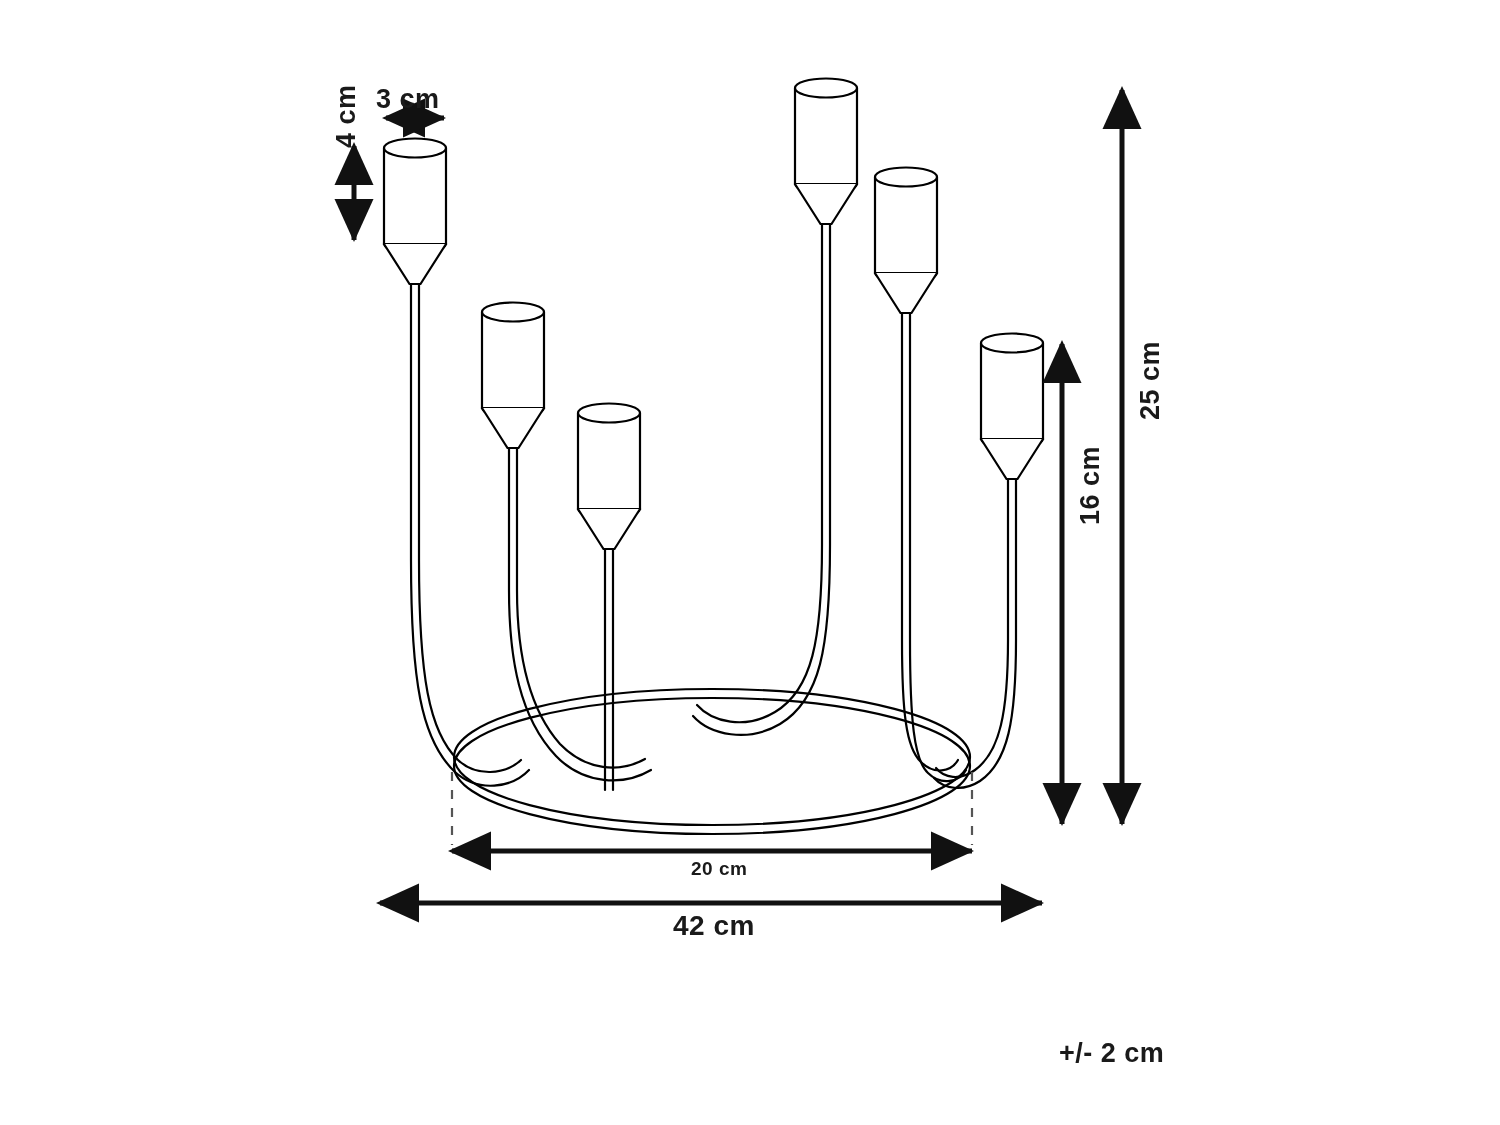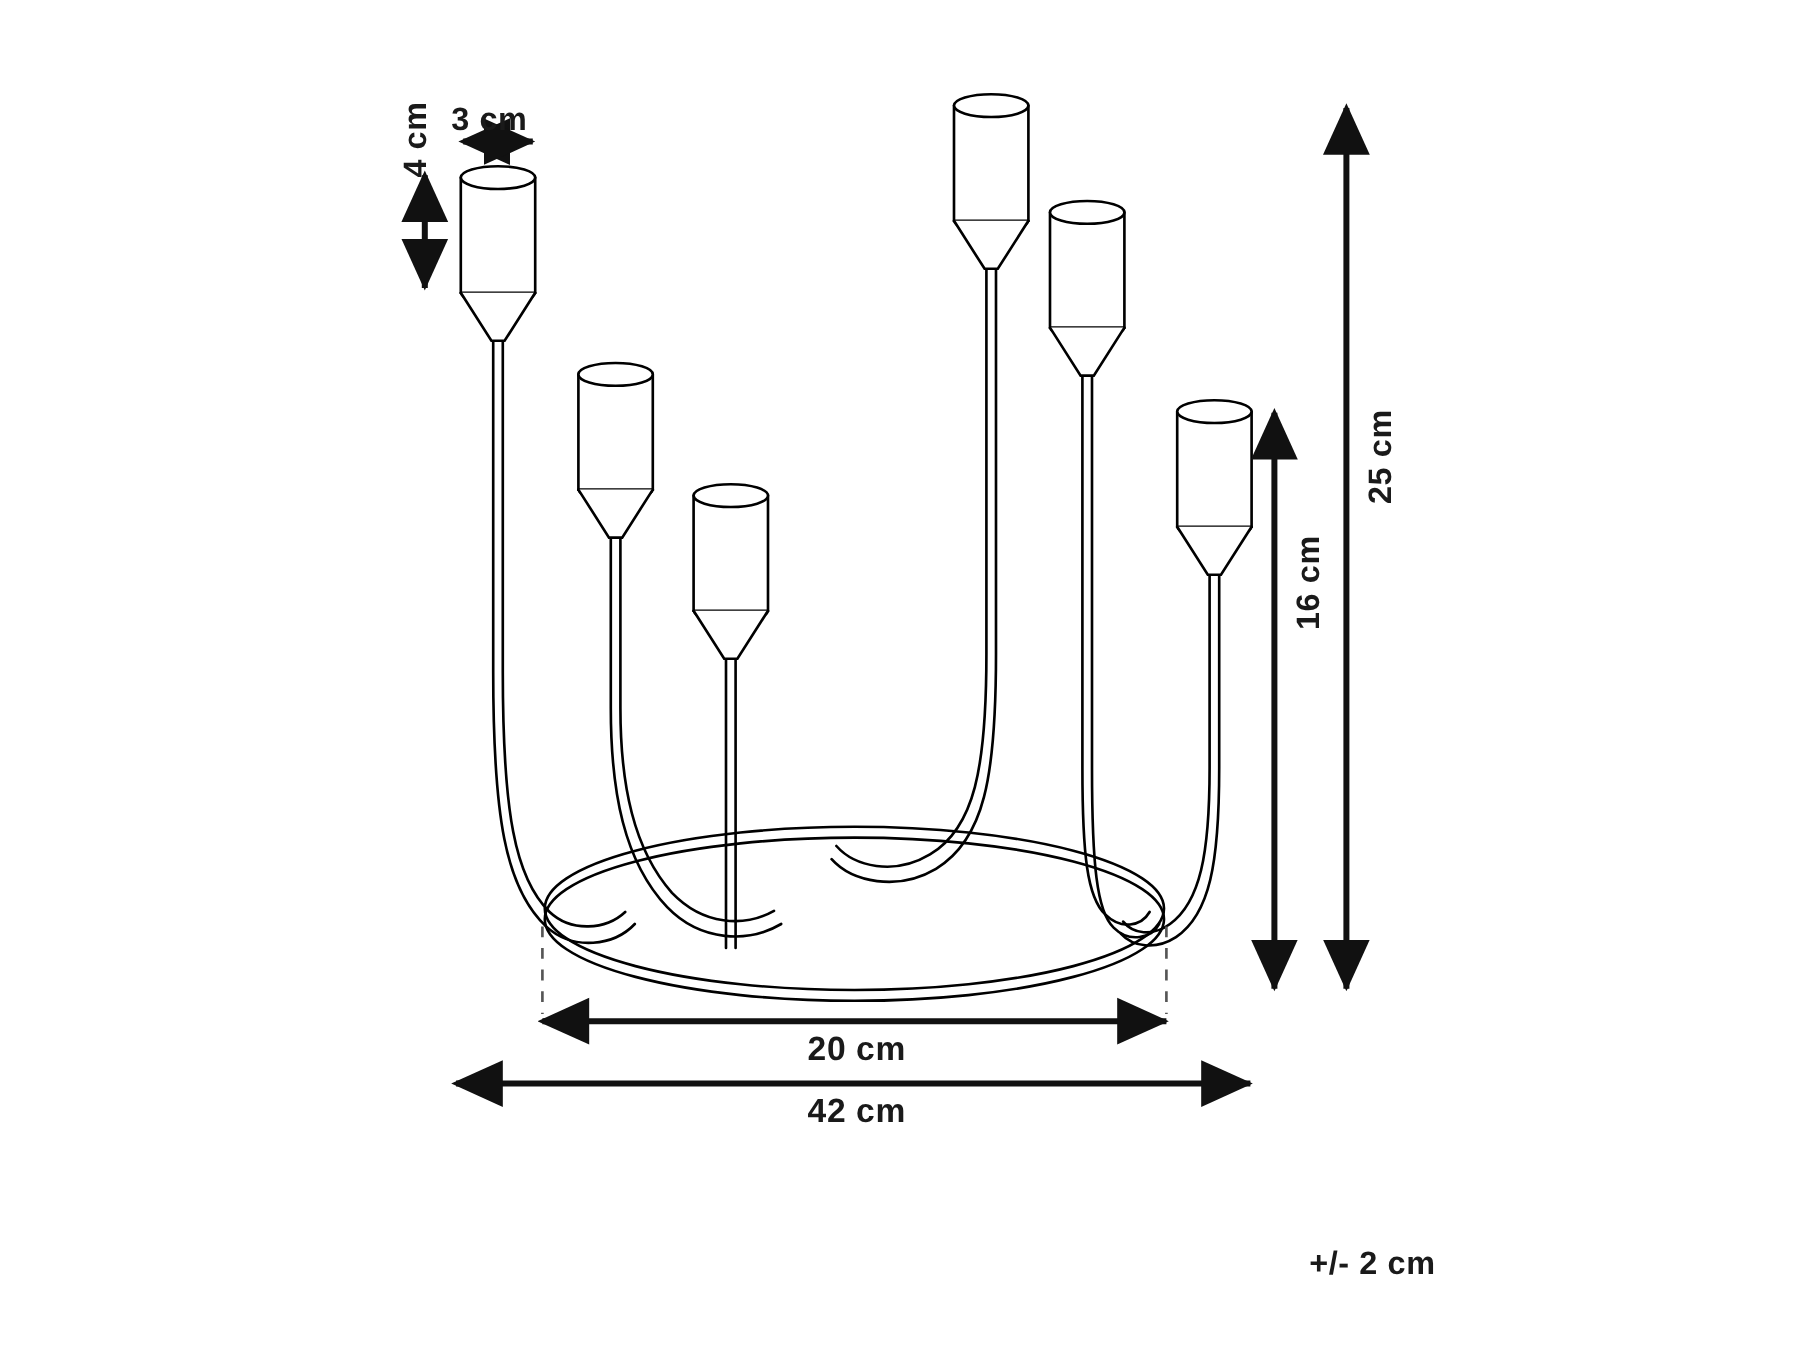--- a/index.html
+++ b/index.html
@@ -33,23 +33,23 @@
     white-space: nowrap;
     letter-spacing: 0.5px;
   }
   .lbl-3cm   { left: 376px;  top: 84px;  font-size: 27px; }
   .lbl-4cm   { left: 331px;  top: 148px; font-size: 27px;
                 transform: rotate(-90deg); transform-origin: left top; }
   .lbl-25cm  { left: 1135px; top: 420px; font-size: 27px;
                 transform: rotate(-90deg); transform-origin: left top; }
   .lbl-16cm  { left: 1075px; top: 525px; font-size: 27px;
                 transform: rotate(-90deg); transform-origin: left top; }
-  .lbl-20cm  { left: 673px;  top: 858px; font-size: 28px; }
+  .lbl-20cm  { left: 691px;  top: 858px; font-size: 19px; }
   .lbl-26cm  { left: 673px;  top: 910px; font-size: 28px; }
-  .lbl-tol   { left: 1059px; top: 1038px; font-size: 27px; margin-left: 32px; }
+  .lbl-tol   { left: 1059px; top: 1038px; font-size: 27px; }
 </style>
 </head>
 <body>
 
 <div id="canvas">
 
   <svg id="drawing" viewBox="0 0 1500 1125">
     <defs>
       <marker id="arrHead" markerWidth="9" markerHeight="9" refX="8.2" refY="4.5" orient="auto" markerUnits="strokeWidth">
         <path d="M0,0.6 L8.6,4.5 L0,8.4 Z" fill="#111111"></path>

